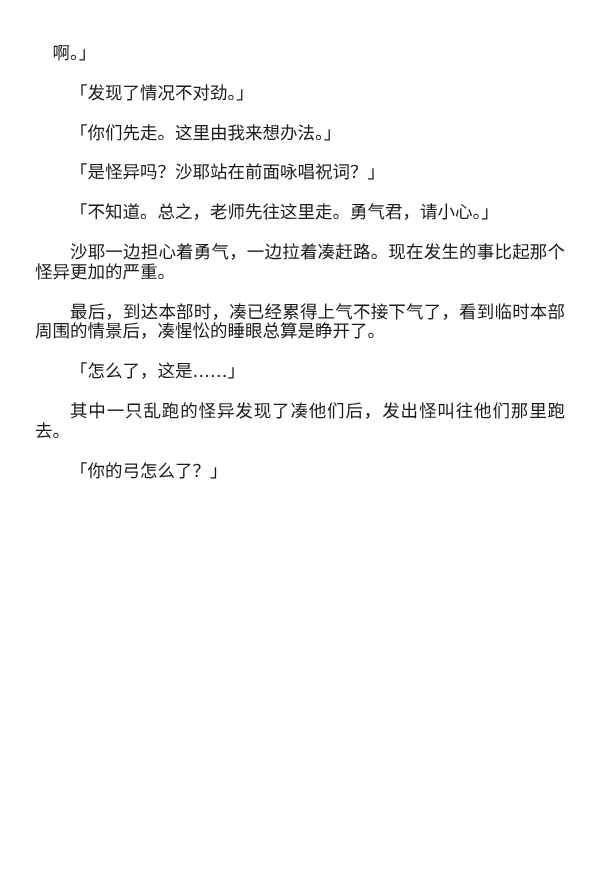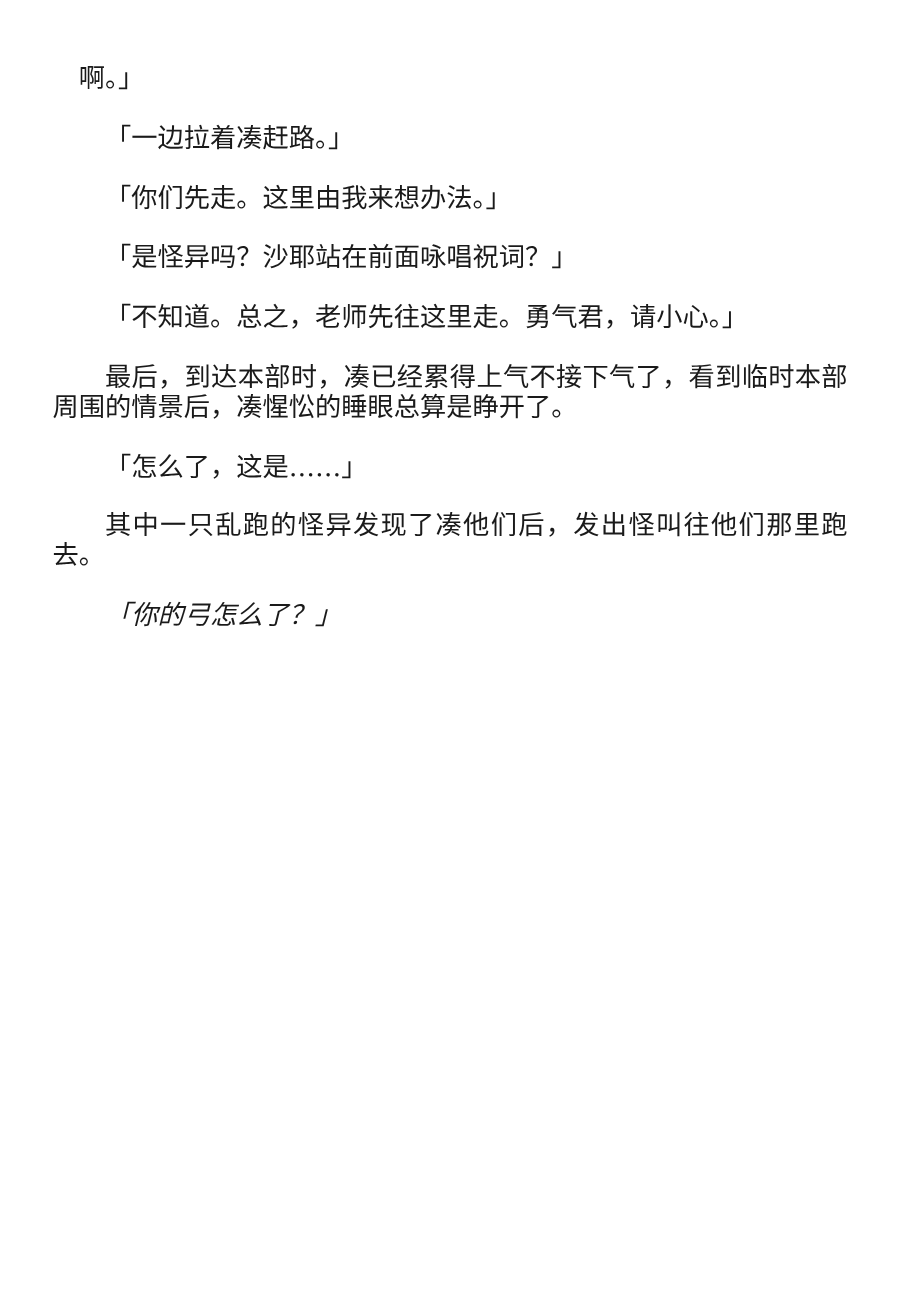--- a/index.html
+++ b/index.html
@@ -27,29 +27,29 @@
     overflow-wrap: anywhere;
   }
   .page p.cont-para {
     text-indent: 1em; 
   }
   .page p.body-para {
     text-indent: 2em;
   }
   .page p:last-child {
     margin-bottom: 0;
-    font-style: italic;
   }
 </style>
 </head>
 <body>
 
 <div class="page">
   <p class="cont-para">啊。」</p>
-  <p class="body-para">「一边拉着凑赶路。」</p>
+  <p class="body-para">「发现了情况不对劲。」</p>
   <p class="body-para">「你们先走。这里由我来想办法。」</p>
   <p class="body-para">「是怪异吗？沙耶站在前面咏唱祝词？」</p>
   <p class="body-para">「不知道。总之，老师先往这里走。勇气君，请小心。」</p>
+  <p class="body-para">沙耶一边担心着勇气，一边拉着凑赶路。现在发生的事比起那个怪异更加的严重。</p>
   <p class="body-para">最后，到达本部时，凑已经累得上气不接下气了，看到临时本部周围的情景后，凑惺忪的睡眼总算是睁开了。</p>
   <p class="body-para">「怎么了，这是……」</p>
   <p class="body-para">其中一只乱跑的怪异发现了凑他们后，发出怪叫往他们那里跑去。</p>
   <p class="body-para">「你的弓怎么了？」</p>
 </div>
 
 </body></html>

